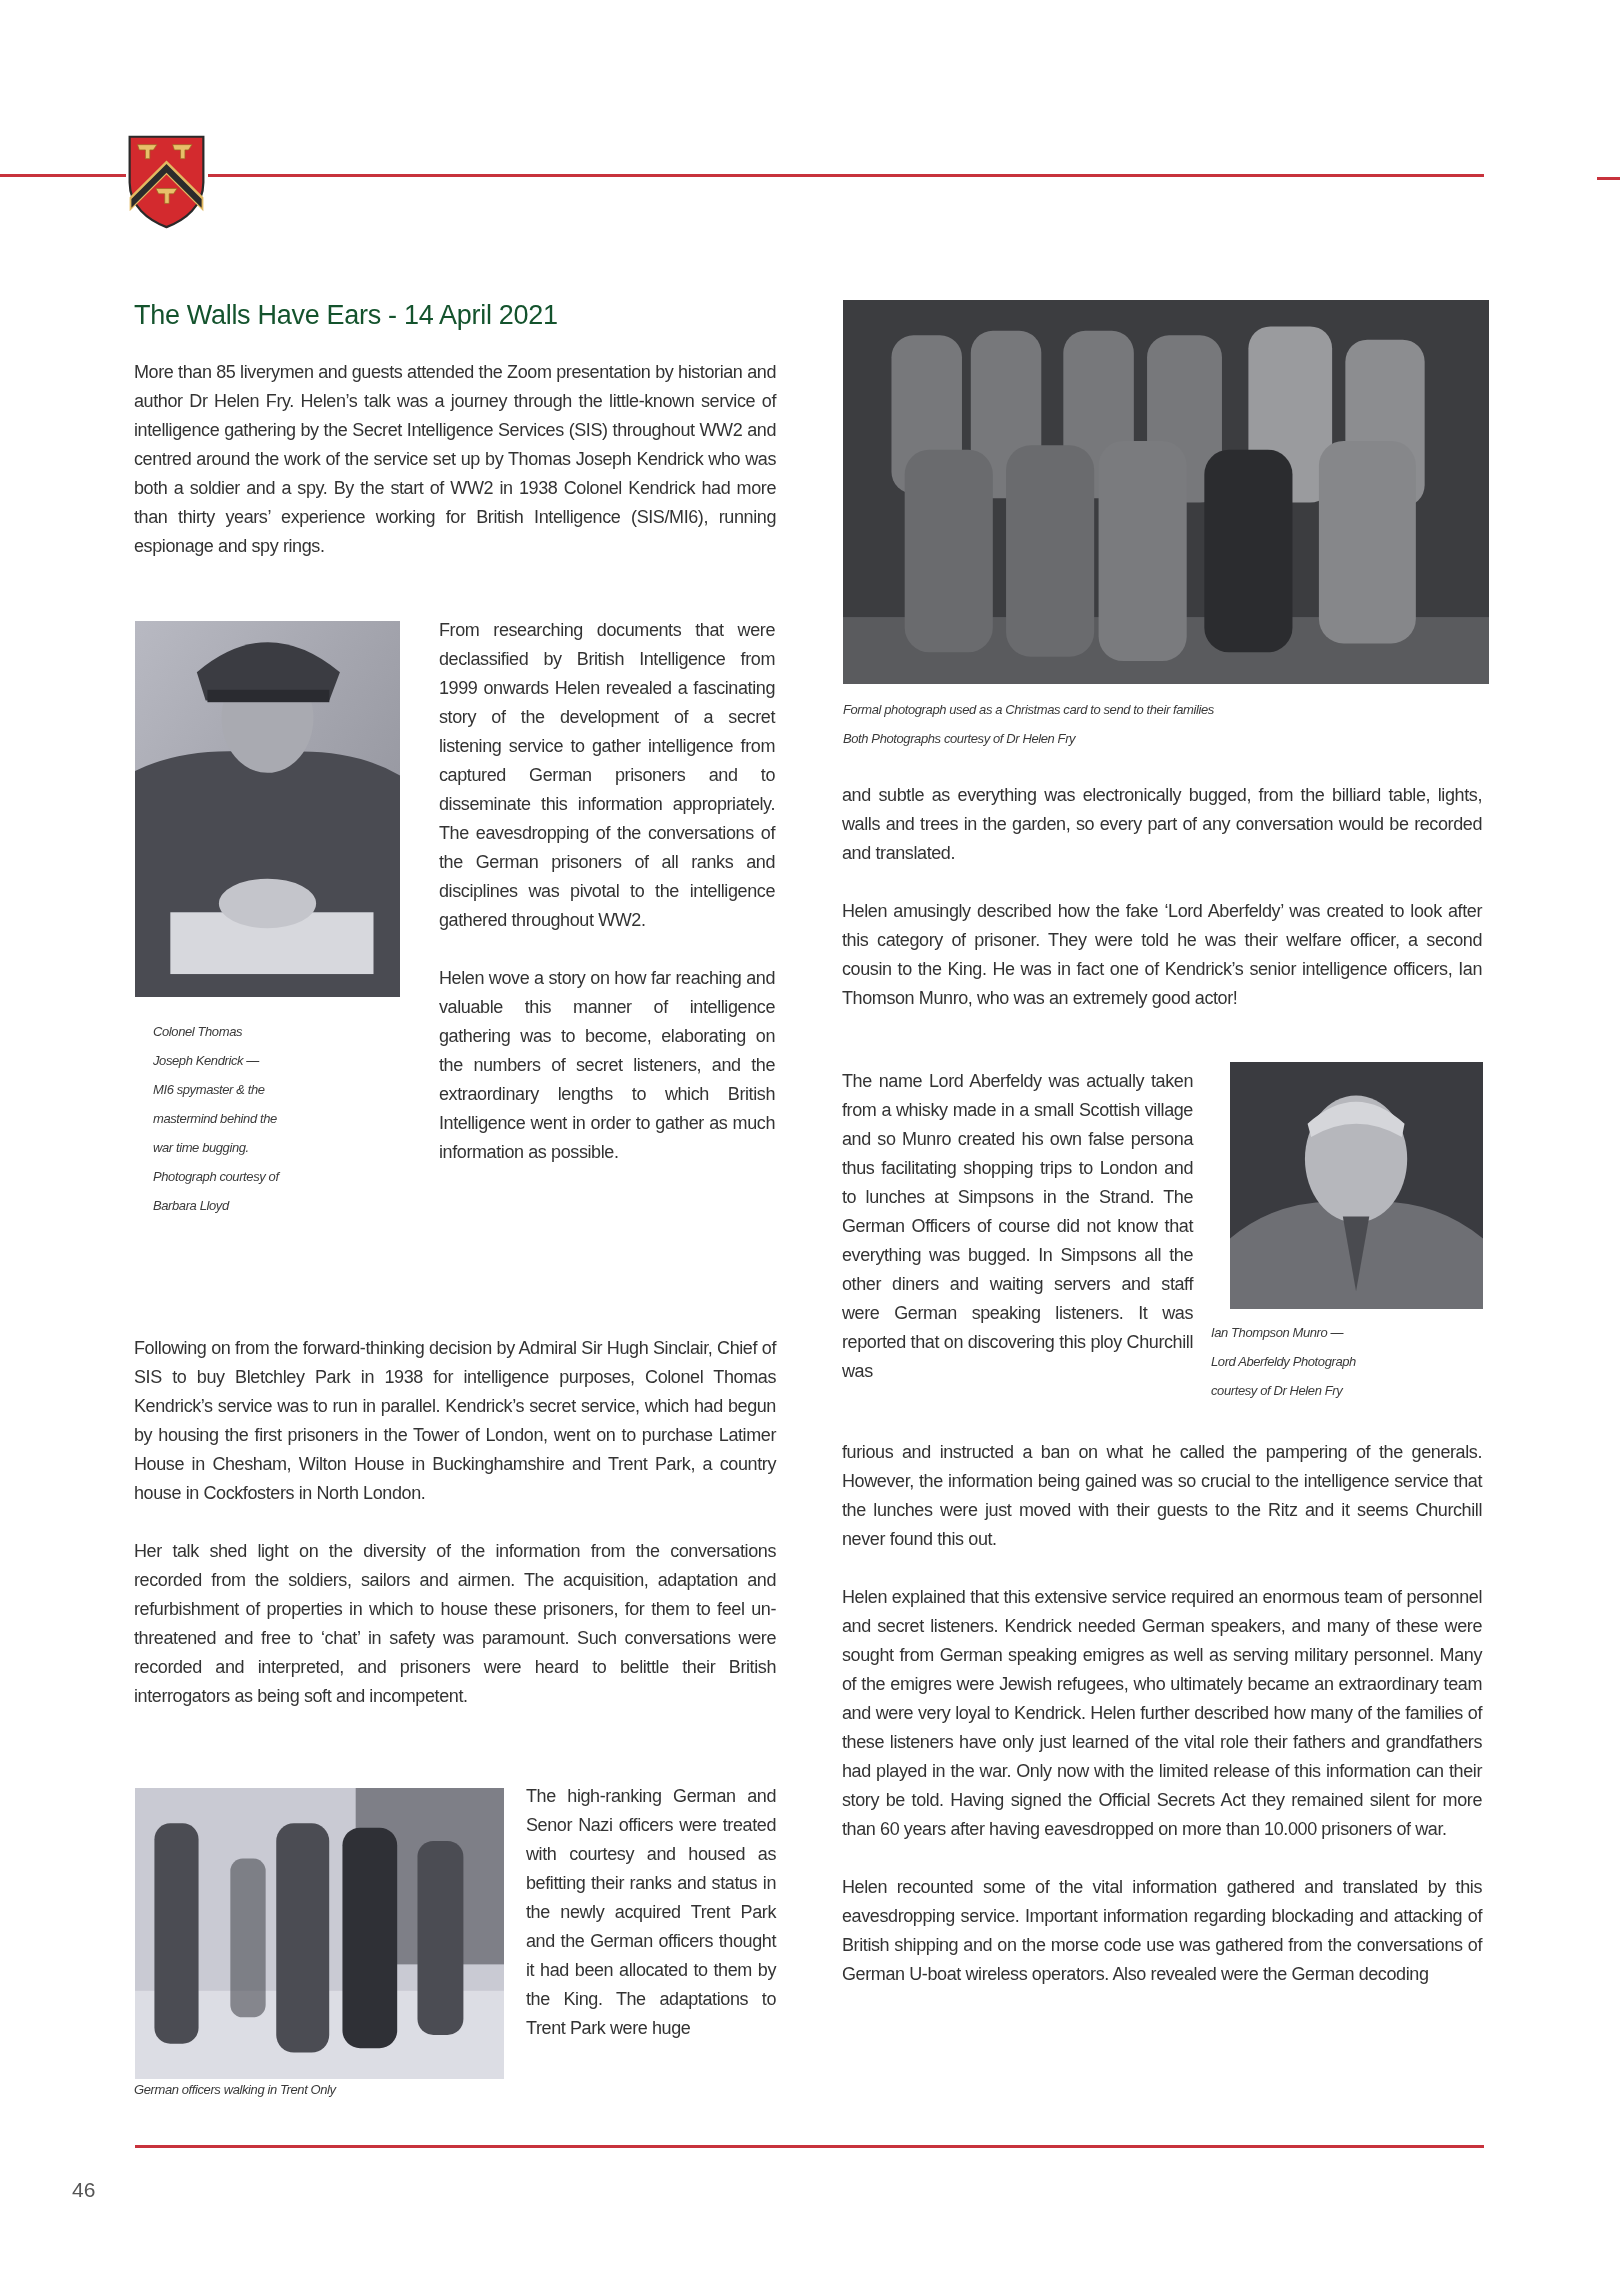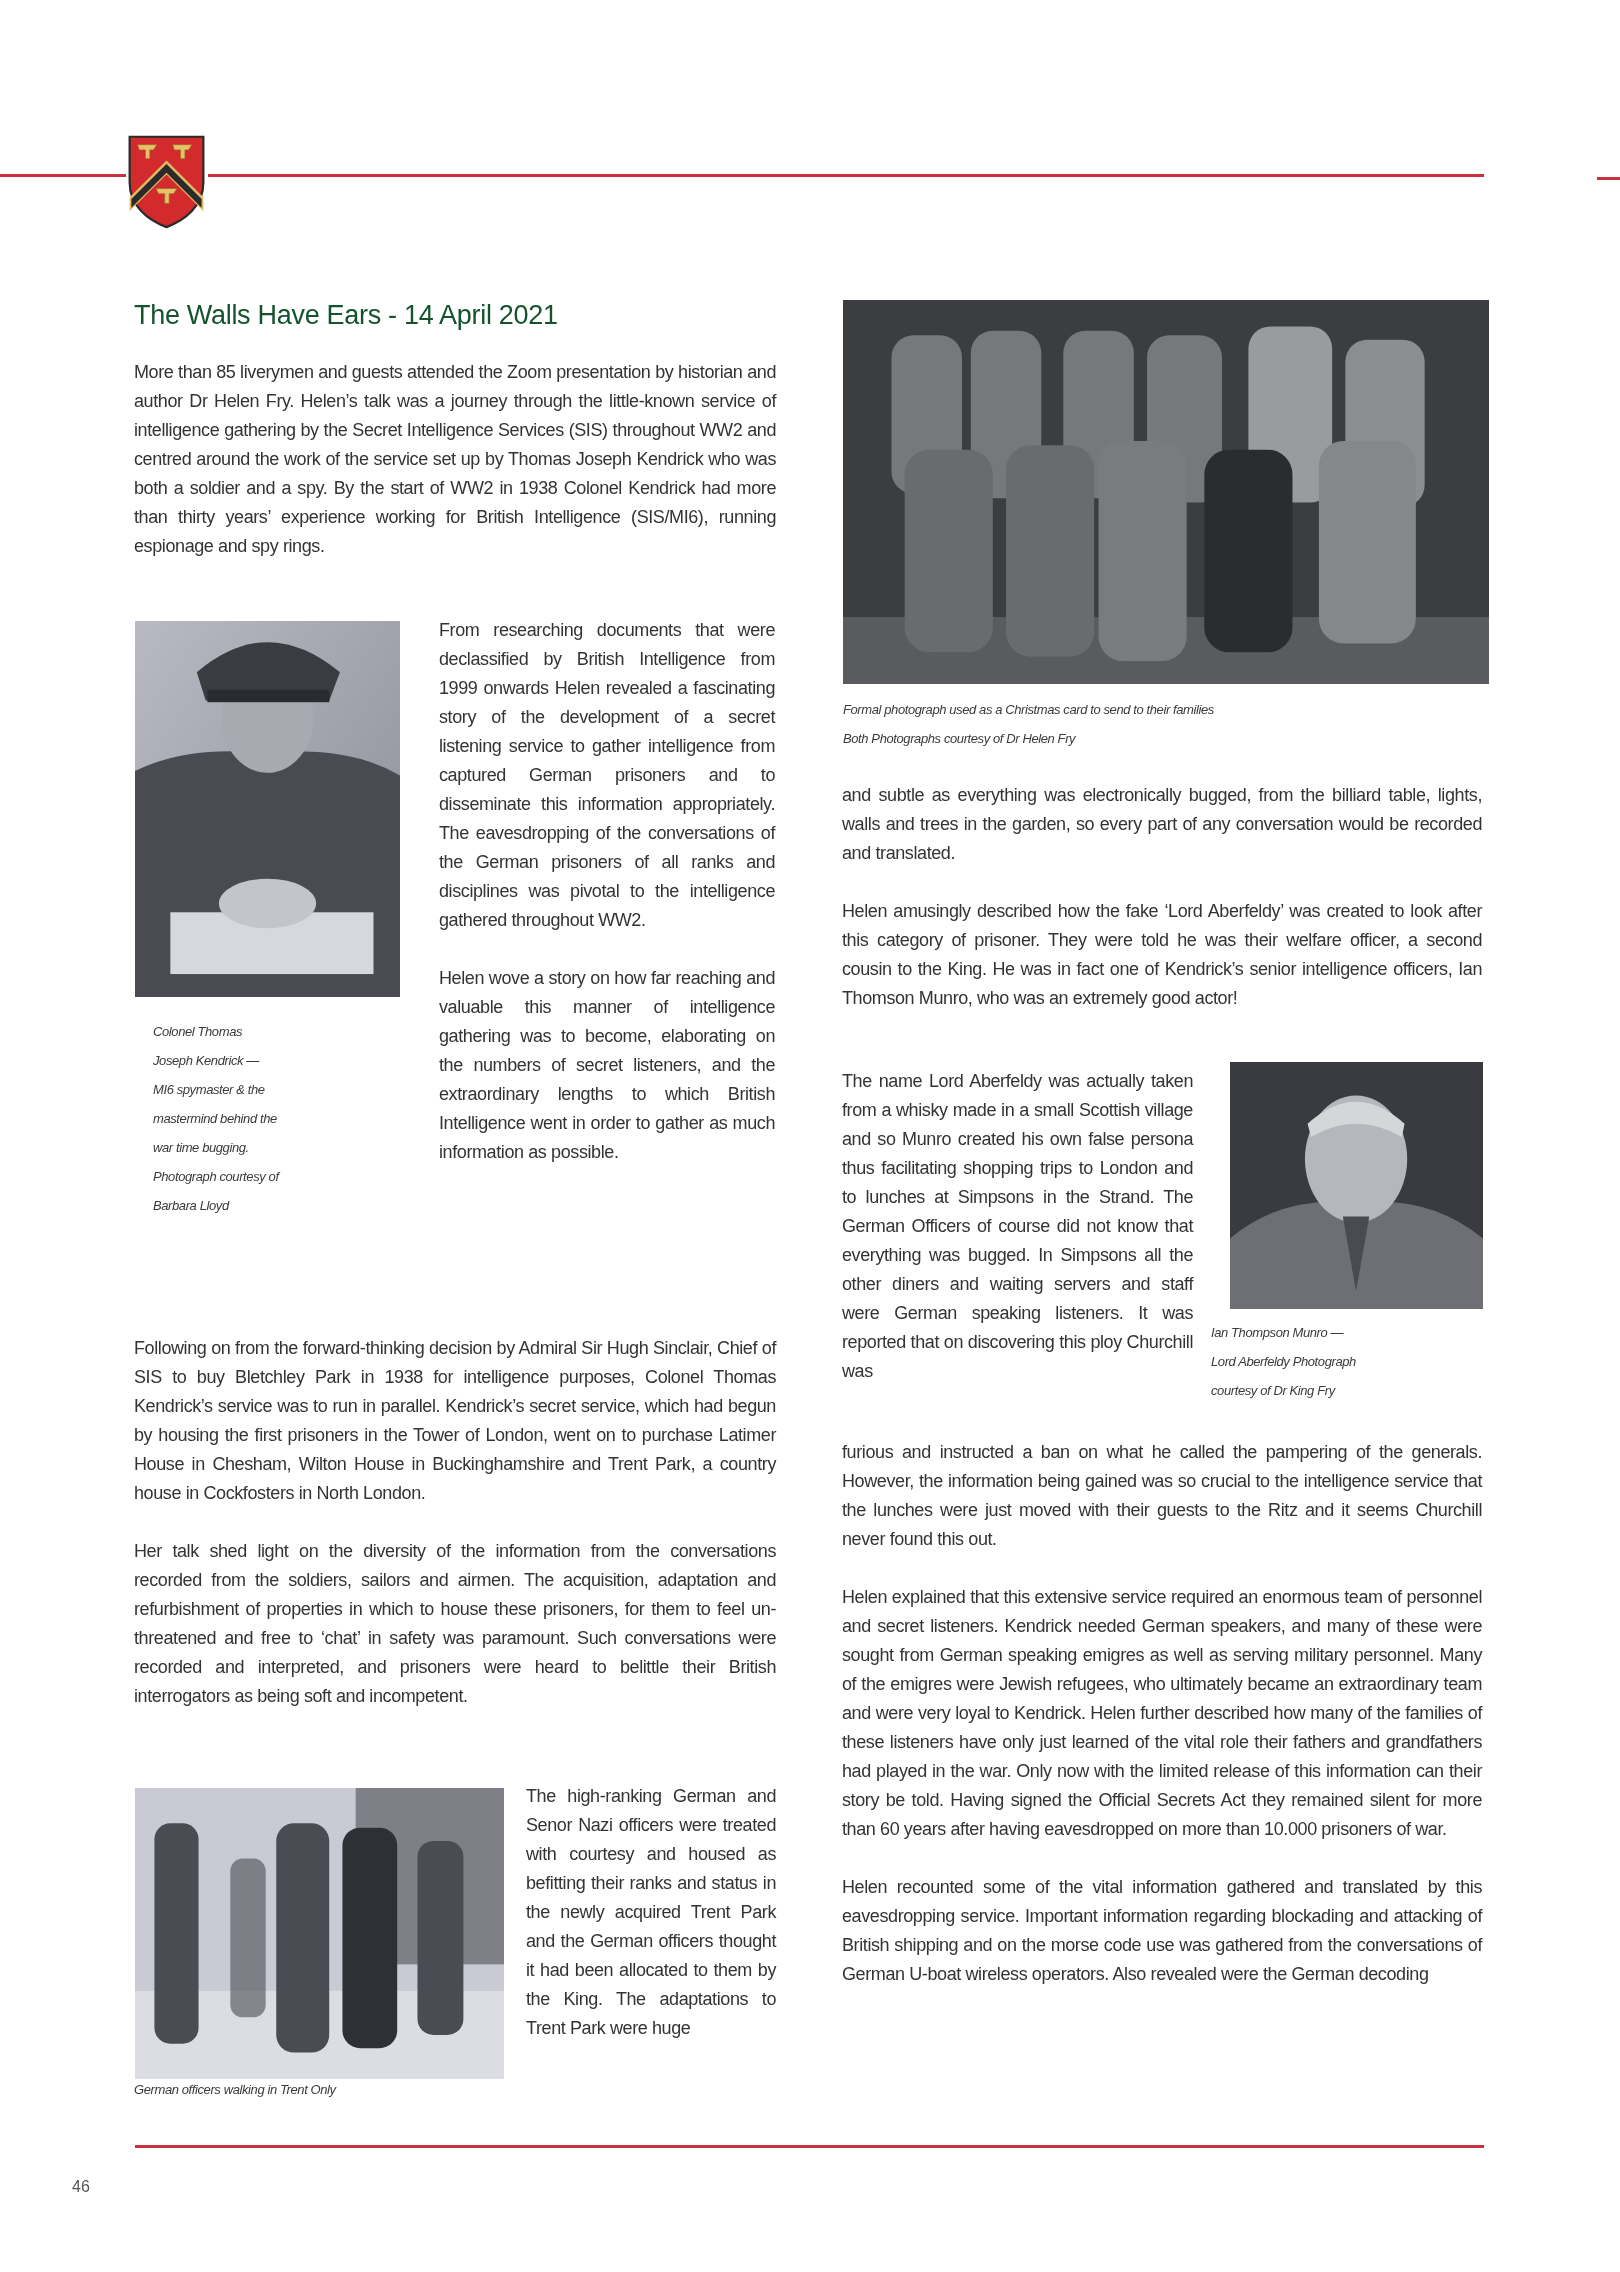--- a/index.html
+++ b/index.html
@@ -7,21 +7,21 @@
          font-family: "Liberation Sans", sans-serif; color: #2a2a2a; }
   .abs { position: absolute; }
   .rule { position: absolute; height: 2.6px; background: #c8323c; }
   .title { font-size: 27px; color: #14532d; font-weight: normal; letter-spacing: -0.3px; white-space: nowrap; }
   .body-text { font-size: 18px; line-height: 29px; text-align: justify; color: #333333; letter-spacing: -0.4px; }
   .body-text p { margin: 0 0 29px 0; }
   .body-text p:last-child { margin-bottom: 0; }
   .caption { font-size: 13px; line-height: 29px; font-style: italic; color: #3a3a3a; letter-spacing: -0.4px; }
   .photo { position: absolute; overflow: hidden; }
   .photo svg { width: 100%; height: 100%; display: block; }
-  .page-number { font-size: 16px; color: #555555; }
+  .page-number { font-size: 21px; color: #555555; }
 </style>
 </head>
 <body>
 
 <div class="rule" style="left:0; top:174px; width:126px;"></div>
 <div class="rule" style="left:208px; top:174px; width:1276px;"></div>
 <div class="rule" style="left:1597px; top:177px; width:23px;"></div>
 
 <div class="abs" style="left:127px; top:134px; width:79px; height:95px;">
   <svg viewBox="0 0 90 108" width="79" height="95">
@@ -134,21 +134,21 @@
     <rect width="287" height="280" fill="#3a3b40"></rect>
     <path d="M0 200 Q60 150 143 160 Q226 150 287 200 V280 H0 Z" fill="#6e6f74"></path>
     <ellipse cx="143" cy="110" rx="58" ry="72" fill="#b6b7bc"></ellipse>
     <path d="M88 70 Q143 20 198 70 L195 85 Q143 55 92 85 Z" fill="#d5d6da"></path>
     <path d="M128 175 L143 260 L158 175 Z" fill="#4a4b50"></path>
   </svg>
 </div>
 <div class="abs caption" style="left:1211px; top:1318px; width:247px;">
   <div>Ian Thompson Munro —</div>
   <div>Lord Aberfeldy Photograph</div>
-  <div>courtesy of Dr King Fry</div>
+  <div>courtesy of Dr Helen Fry</div>
 </div>
 
 <div class="abs body-text" style="left:842px; top:1438px; width:640px;">
   <p>furious and instructed a ban on what he called the pampering of the generals. However, the information being gained was so crucial to the intelligence service that the lunches were just moved with their guests to the Ritz and it seems Churchill never found this out.</p>
   <p>Helen explained that this extensive service required an enormous team of personnel and secret listeners. Kendrick needed German speakers, and many of these were sought from German speaking emigres as well as serving military personnel. Many of the emigres were Jewish refugees, who ultimately became an extraordinary team and were very loyal to Kendrick. Helen further described how many of the families of these listeners have only just learned of the vital role their fathers and grandfathers had played in the war. Only now with the limited release of this information can their story be told. Having signed the Official Secrets Act they remained silent for more than 60 years after having eavesdropped on more than 10.000 prisoners of war.</p>
   <p>Helen recounted some of the vital information gathered and translated by this eavesdropping service. Important information regarding blockading and attacking of British shipping and on the morse code use was gathered from the conversations of German U-boat wireless operators. Also revealed were the German decoding</p>
 </div>
 
 <div class="rule" style="left:135px; top:2145px; width:1349px;"></div>
 <div class="abs page-number" style="left:72px; top:2178px;">46</div>

